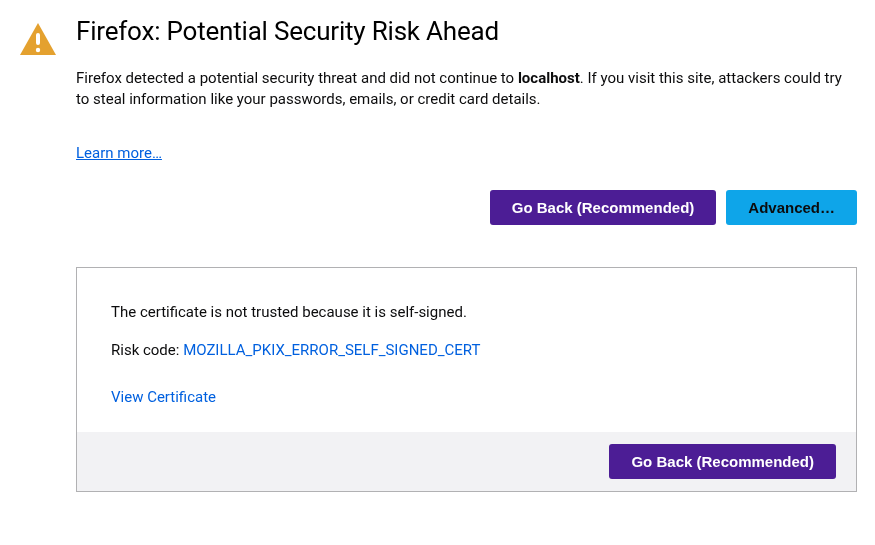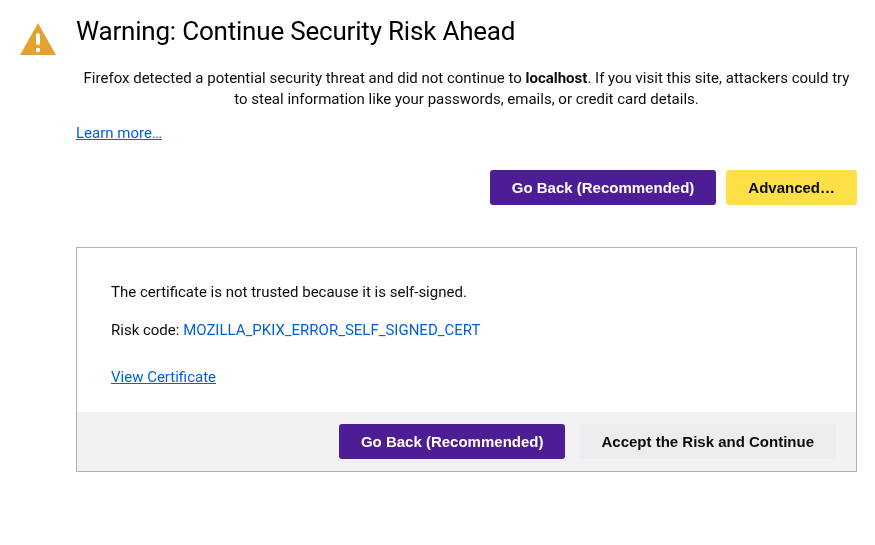--- a/index.html
+++ b/index.html
@@ -34,22 +34,21 @@
       font-weight: 400;
       color: #000;
       margin-bottom: 22px;
       margin-top: -2px;
       letter-spacing: -0.2px;
     }
     .desc {
       font-size: 15px;
       line-height: 1.4;
       color: #0c0c0d;
-      margin-bottom: 14px;
-      text-align: center;
+      margin-bottom: 34px;
     }
     .desc .host {
       font-weight: 700;
     }
     a.link {
       color: #0060df;
       text-decoration: underline;
       font-size: 15px;
       cursor: pointer;
     }
@@ -71,21 +70,21 @@
       cursor: pointer;
       min-width: 130px;
       text-align: center;
     }
     .btn-primary {
       background: #4c1d95;
       color: #fff;
       font-weight: 600;
     }
     .btn-secondary {
-      background: #fde047;
+      background: #0ea5e9;
       color: #0c0c0d;
       font-weight: 600;
     }
     .advanced-panel {
       border: 1px solid #b1b1b3;
       background: #fff;
     }
     .advanced-body {
       padding: 34px 34px 22px 34px;
     }
@@ -97,21 +96,20 @@
     }
     .error-line {
       color: #0c0c0d;
     }
     .error-code {
       color: #0060df;
       cursor: pointer;
     }
     .view-cert {
       color: #0060df;
-      text-decoration: underline;
       cursor: pointer;
       display: inline-block;
       margin-top: 10px;
       margin-bottom: 4px;
       font-size: 15px;
     }
     .advanced-footer {
       background: #f2f2f4;
       padding: 12px 20px;
       display: flex;
@@ -130,37 +128,36 @@
 
 <div class="main">
   <div class="icon-col">
     <svg width="40" height="40" viewBox="0 0 40 40">
       <path d="M20 3 L38 35 L2 35 Z" fill="#e4a12f"></path>
       <rect x="18" y="13" width="4" height="12" rx="2" fill="#fff"></rect>
       <circle cx="20" cy="30" r="2.2" fill="#fff"></circle>
     </svg>
   </div>
   <div class="content-col">
-    <h1 class="title">Warning: Continue Security Risk Ahead</h1>
+    <h1 class="title">Firefox: Potential Security Risk Ahead</h1>
     <p class="desc">
       <span>Firefox detected a potential security threat and did not continue to </span><span class="host">localhost</span><span>. If you visit this site, attackers could try to steal information like your passwords, emails, or credit card details.</span>
     </p>
     <a class="link learn-more">Learn more…</a>
     <div class="button-row">
       <button class="btn btn-primary">Go Back (Recommended)</button>
       <button class="btn btn-secondary">Advanced…</button>
     </div>
 
     <div class="advanced-panel">
       <div class="advanced-body">
         <p>The certificate is not trusted because it is self-signed.</p>
         <p class="error-line">
           <span>Risk code: </span><a class="error-code">MOZILLA_PKIX_ERROR_SELF_SIGNED_CERT</a>
         </p>
         <a class="view-cert">View Certificate</a>
       </div>
       <div class="advanced-footer">
         <button class="btn btn-primary">Go Back (Recommended)</button>
-        <button class="btn btn-secondary">Accept the Risk and Continue</button>
       </div>
     </div>
   </div>
 </div>
 
 </body></html>

